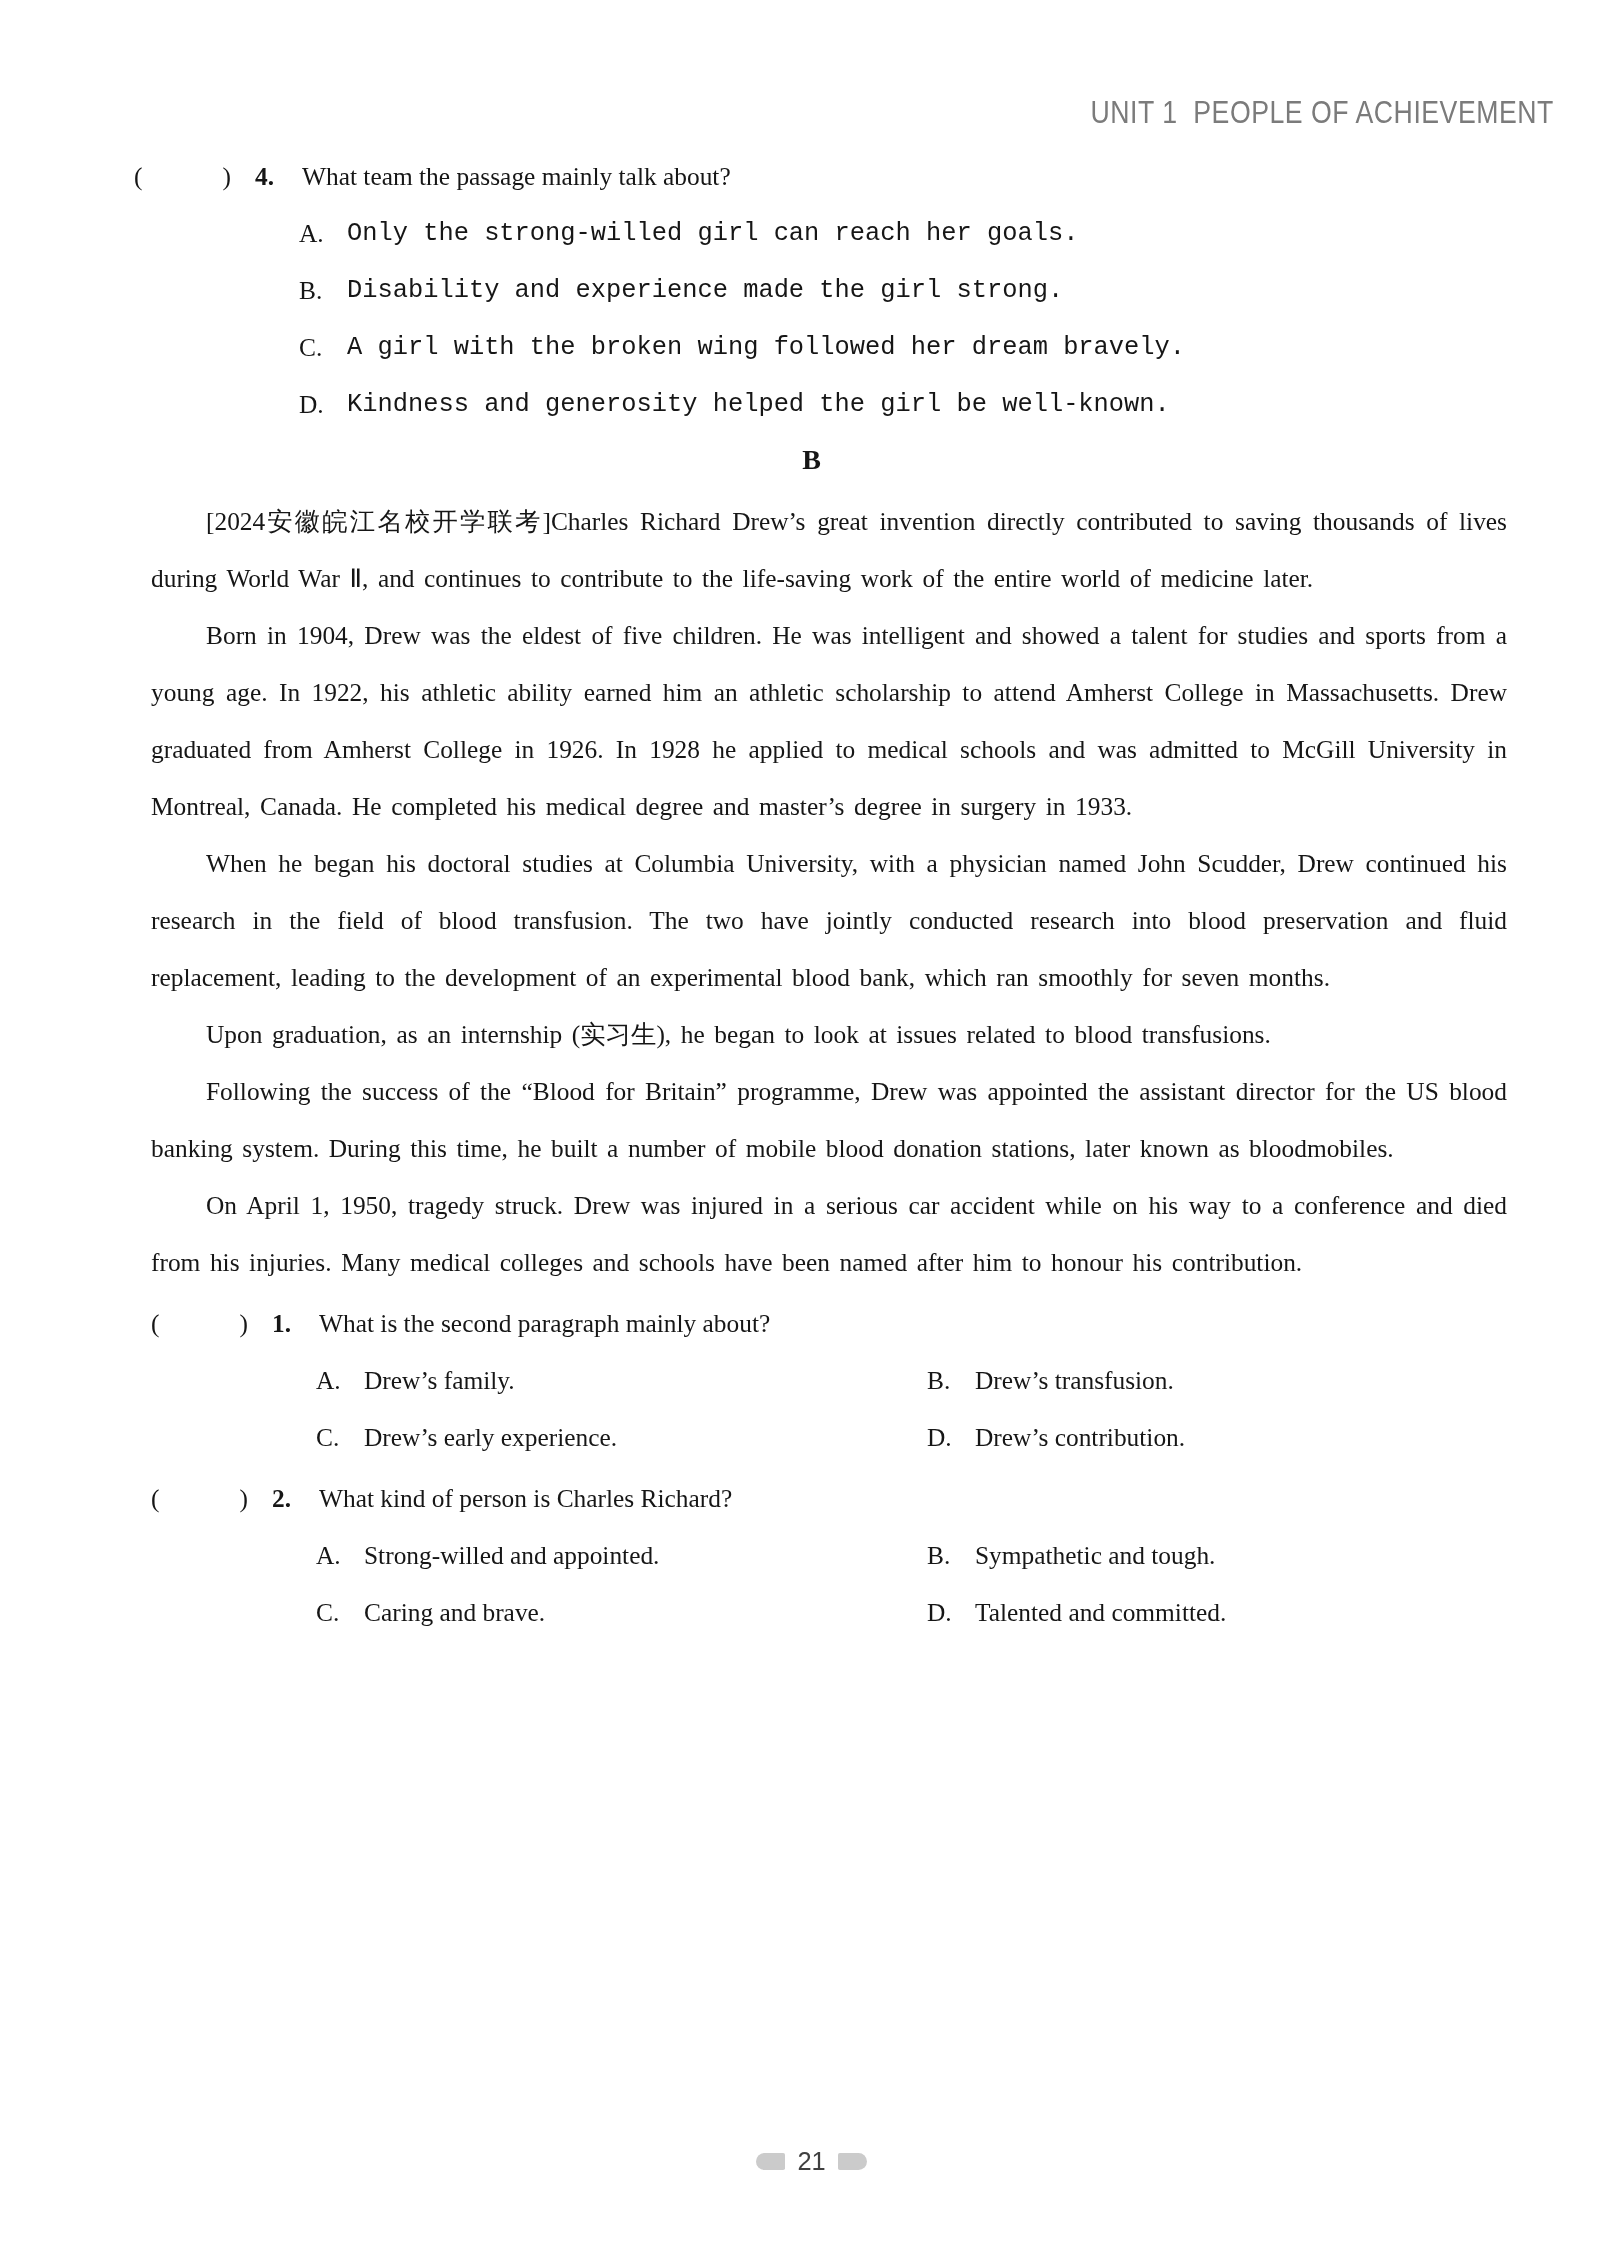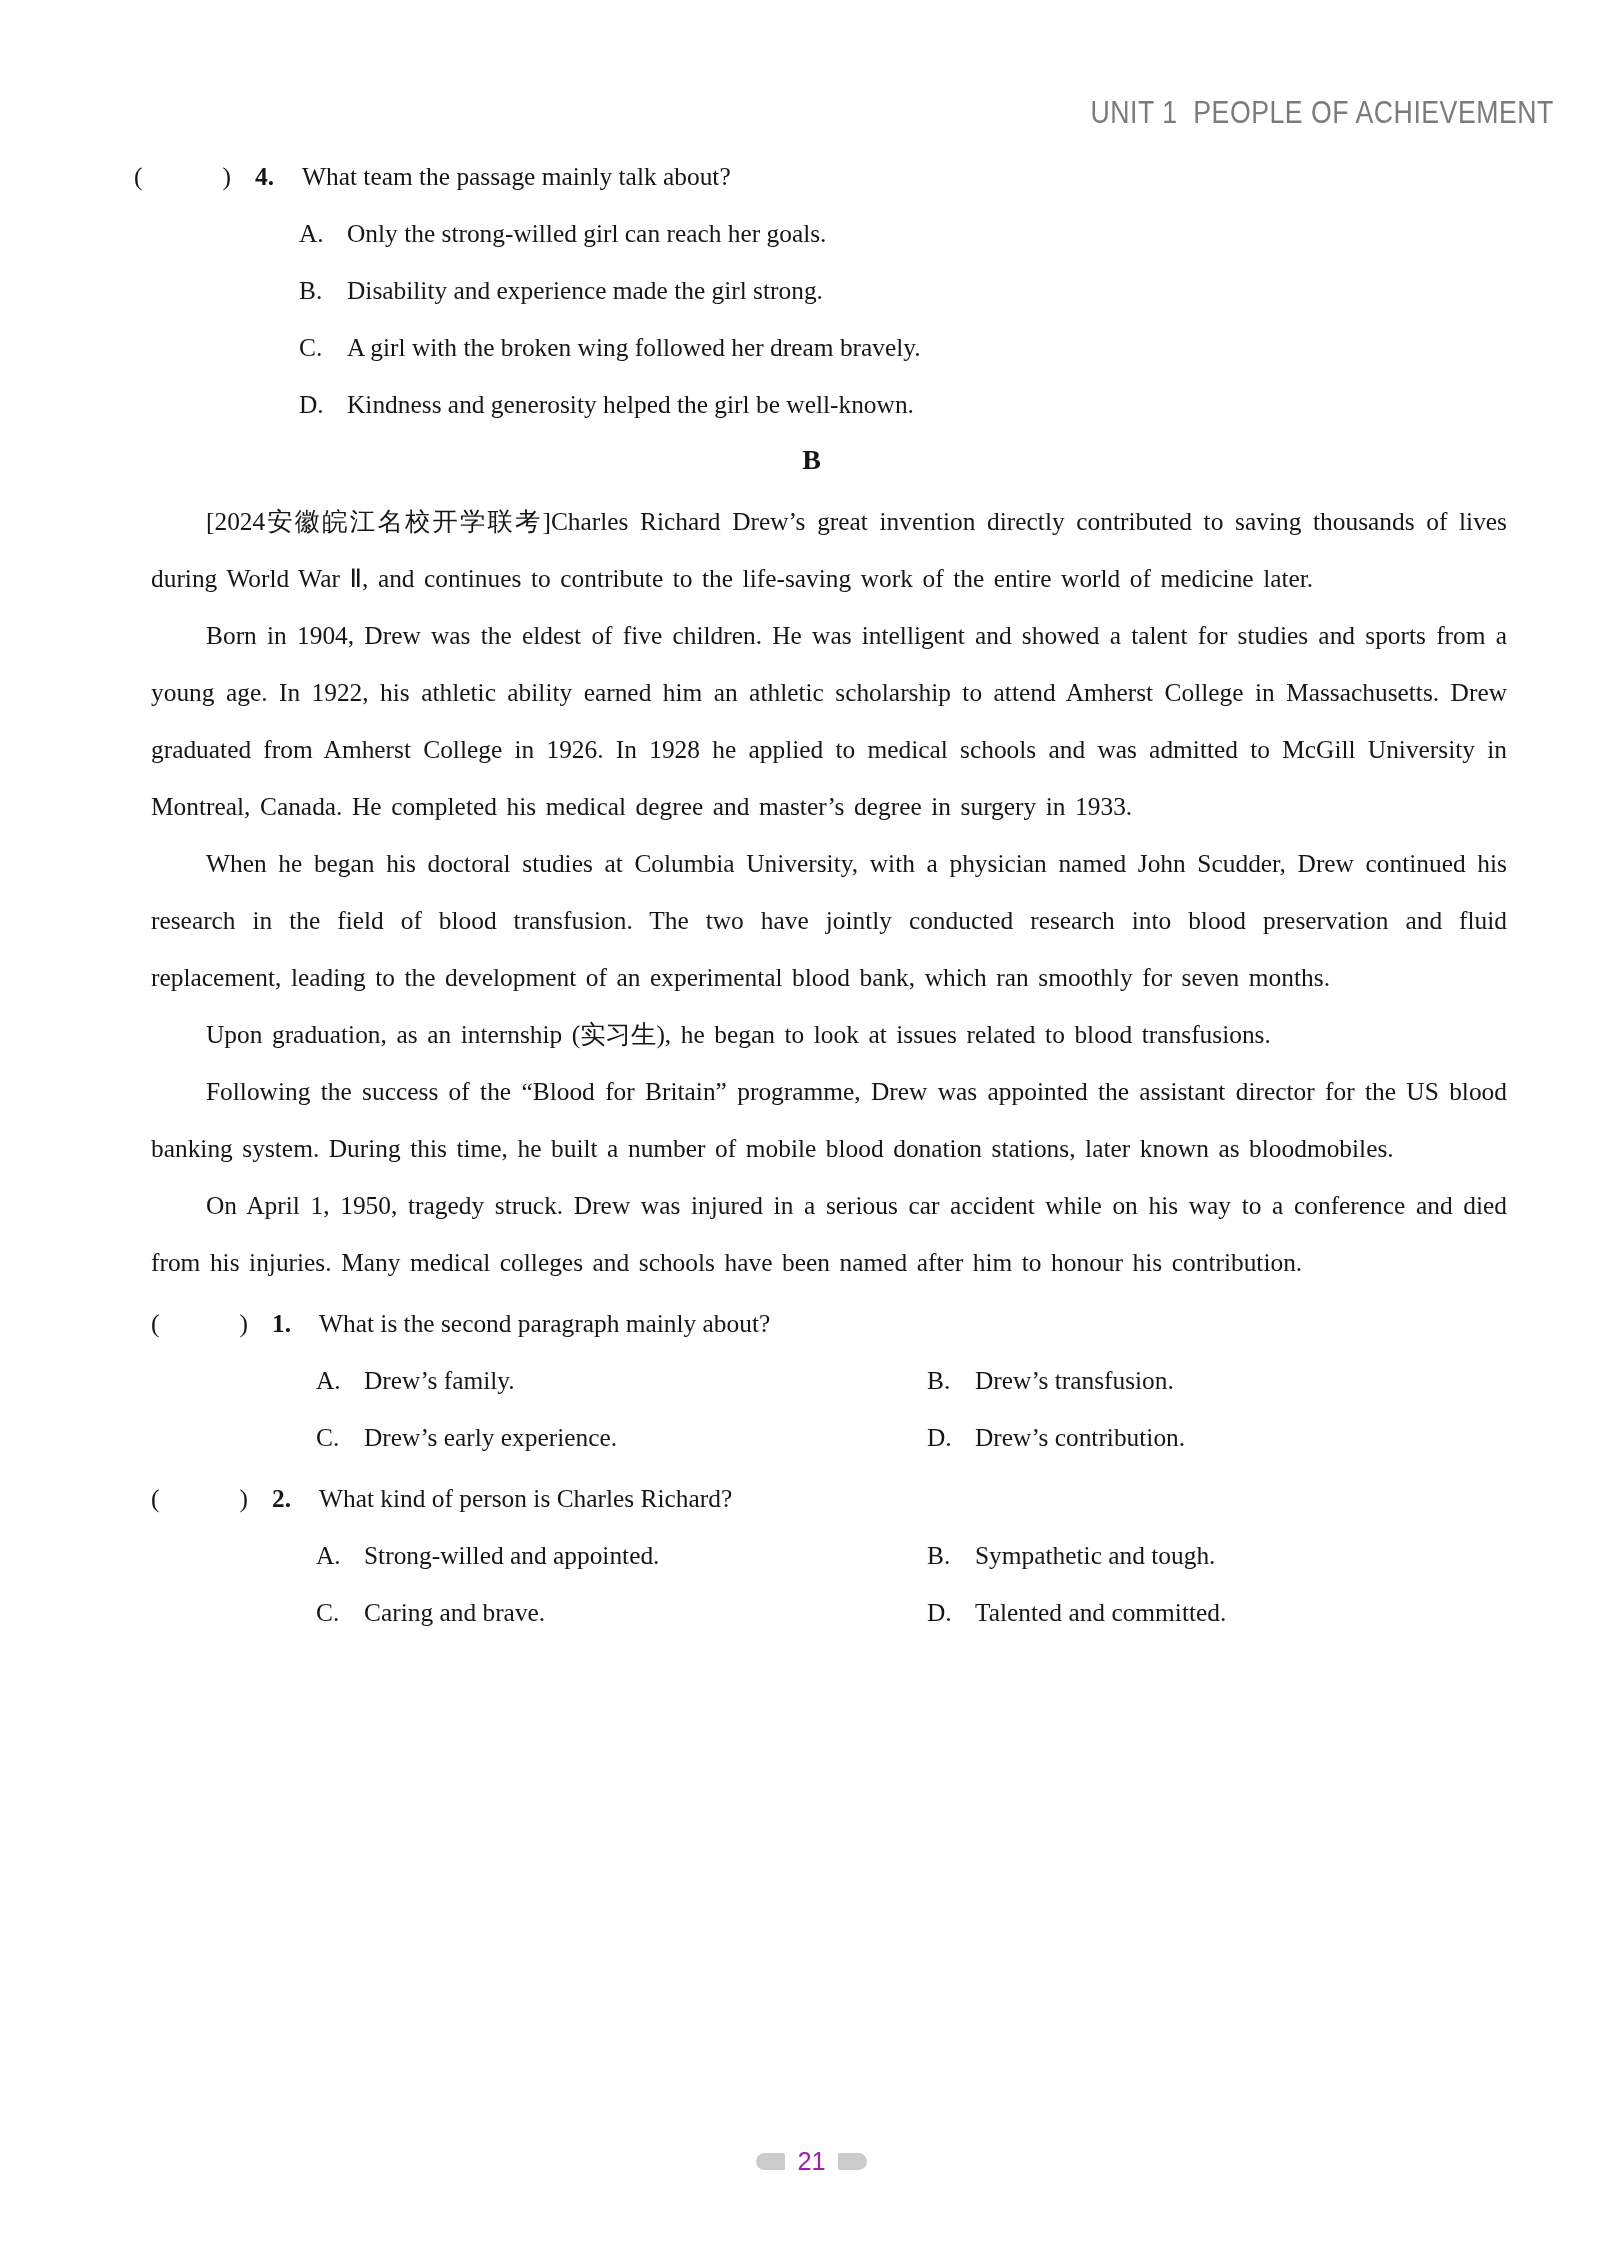--- a/index.html
+++ b/index.html
@@ -24,21 +24,21 @@
   .qline { display:flex; align-items:baseline; }
   .qparen {
     flex:none; width:97px; margin-right:24px;
     display:flex; justify-content:space-between;
   }
   .qnum  { flex:none; width:47px; font-weight:700; }
   .qprompt { flex:1; }
 
   .opt { display:flex; padding-left:165px; }
   .opt-label { flex:none; width:48px; }
-  .opt-text  { flex:1; }
+  .opt-text  { flex:1;font-family:Liberation Mono, monospace; }
 
   .optrow { display:flex; padding-left:165px; }
   .optrow .cell { display:flex; }
   .optrow .c1 { flex:none; width:611px; }
   .optrow .c2 { flex:1; }
 
   
   .q4block { position:absolute; top:148px; left:134px; width:1356px; }
   .section-b {
     position:absolute; top:431px; left:0; width:1623px;
@@ -51,21 +51,21 @@
   
   .footer {
     position:absolute; top:2149px; left:0; width:1623px; height:25.4px;
     display:flex; align-items:center; justify-content:center;
   }
   .pill { height:17px; width:29px; background:#cbcbcb; }
   .pill-left  { border-radius:9px 1.9px 1.9px 9px; margin-right:12px; }
   .pill-right { border-radius:1.9px 9px 9px 1.9px; margin-left:12px; }
   .page-num {
     font-family:"Liberation Sans", sans-serif;
-    font-size:25.4px; line-height:25.4px; color:#a21caf;
+    font-size:25.4px; line-height:25.4px; color:#404040;
   }
 </style>
 </head>
 <body>
 
 <div class="page">
 
   <div class="header">UNIT 1  PEOPLE OF ACHIEVEMENT</div>
 
   <div class="q4block">

